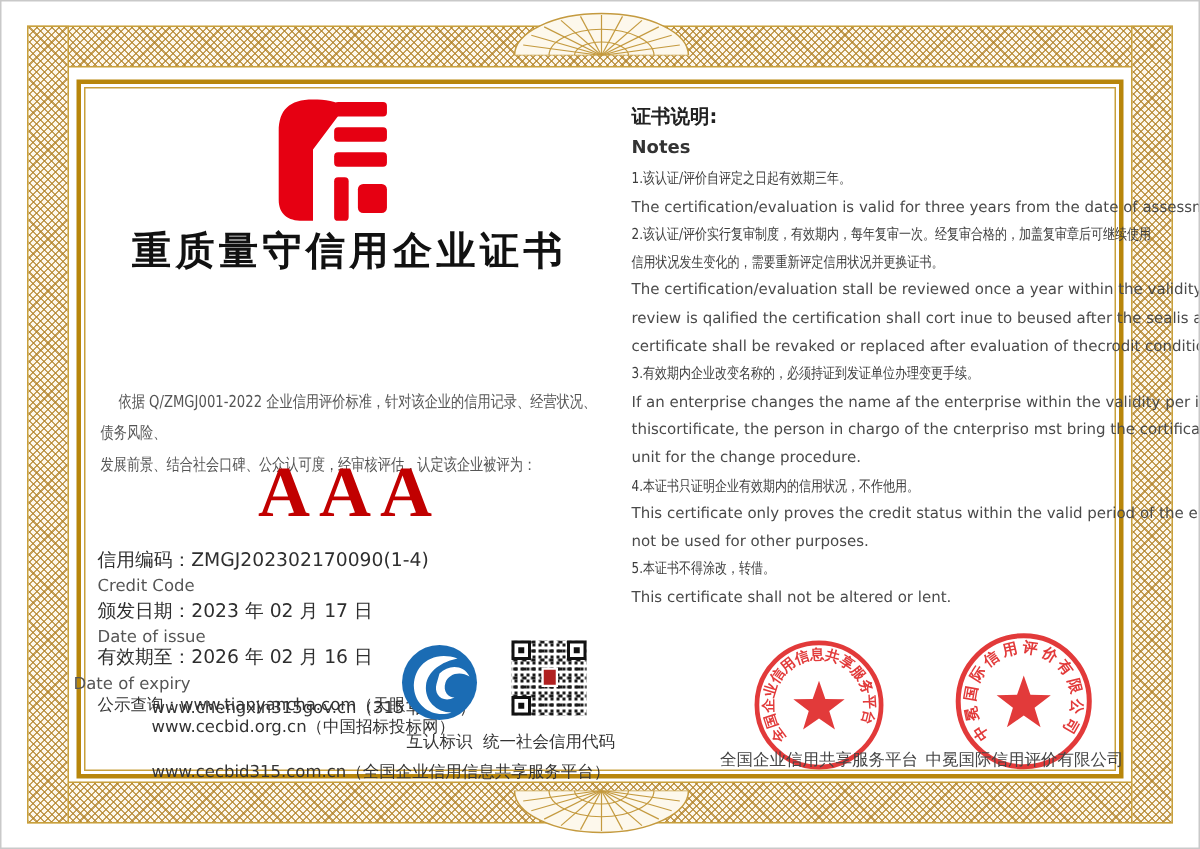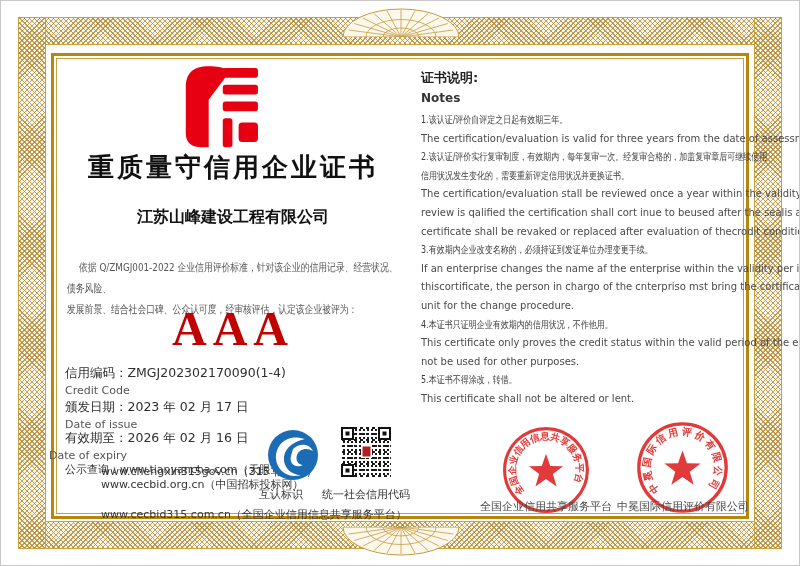--- a/index.html
+++ b/index.html
@@ -109,21 +109,20 @@
       <path d="M36,6 C18,6 10,14 10,30 L10,82 C10,93 17,98 28,98 L36,98 L36,44 L60,12 C54,7 45,6 36,6 Z"></path>
       <rect x="52" y="8" width="40" height="11" rx="3"></rect>
       <rect x="52" y="27" width="40" height="11" rx="3"></rect>
       <rect x="52" y="46" width="40" height="11" rx="3"></rect>
       <rect x="52" y="65" width="11" height="33" rx="3"></rect>
       <rect x="70" y="70" width="22" height="22" rx="4"></rect>
     </g>
   </svg>
 
   <div class="abs title ctr">重质量守信用企业证书</div>
-  <div class="abs company ctr">江苏山峰建设工程有限公司</div>
 
   <div class="abs intro">
     <div class="l1">依据 Q/ZMGJ001-2022 企业信用评价标准，针对该企业的信用记录、经营状况、债务风险、</div>
     <div class="l2">发展前景、结合社会口碑、公众认可度，经审核评估，认定该企业被评为：</div>
   </div>
 
   <div class="abs rating ctr">AAA</div>
 
   <div class="abs fzh" style="left:64px;top:364px;">信用编码：ZMGJ202302170090(1-4)</div>
   <div class="abs fen" style="left:64px;top:383px;">Credit Code</div>
@@ -137,21 +136,21 @@
   </div>
   <div class="abs query" style="left:100px;top:476px;">www.cecbid.org.cn（中国招标投标网）</div>
   <div class="abs query" style="left:100px;top:463px;text-align:center;">www.chengxin315gov.cn（315 信用网）</div>
   <div class="abs query" style="left:100px;top:506px;">www.cecbid315.com.cn（全国企业信用信息共享服务平台）</div>
 
   <svg class="abs" style="left:266px;top:428px;width:52px;height:52px;" viewBox="0 0 52 52">
     <circle cx="26" cy="26" r="25" fill="#1b6cb4"></circle>
     <path fill="#fff" d="M38,10 C20,4 8,16 9,30 C10,42 22,50 34,46 C24,46 16,38 17,28 C18,18 28,12 38,10 Z"></path>
     <path fill="#fff" d="M26,20 C32,14 42,14 46,22 C40,18 32,20 30,26 C28,32 32,36 36,36 C28,40 22,34 24,27 Z"></path>
   </svg>
-  <div class="abs badge-label ctr" style="left:240px;top:486px;width:80px;">互认标识</div>
+  <div class="abs badge-label ctr" style="left:252px;top:486px;width:80px;">互认标识</div>
 
   <svg class="abs" style="left:338px;top:424px;width:54px;height:54px;" viewBox="0 0 54 54">
     <defs>
       <pattern id="qa" width="4" height="4" patternUnits="userSpaceOnUse">
           <rect width="2" height="2" fill="#1a1a1a"></rect>
         </pattern>
       <pattern id="qb" width="6" height="6" patternUnits="userSpaceOnUse">
           <rect x="3" y="2" width="3" height="2" fill="#1a1a1a"></rect>
         </pattern>
     </defs>

